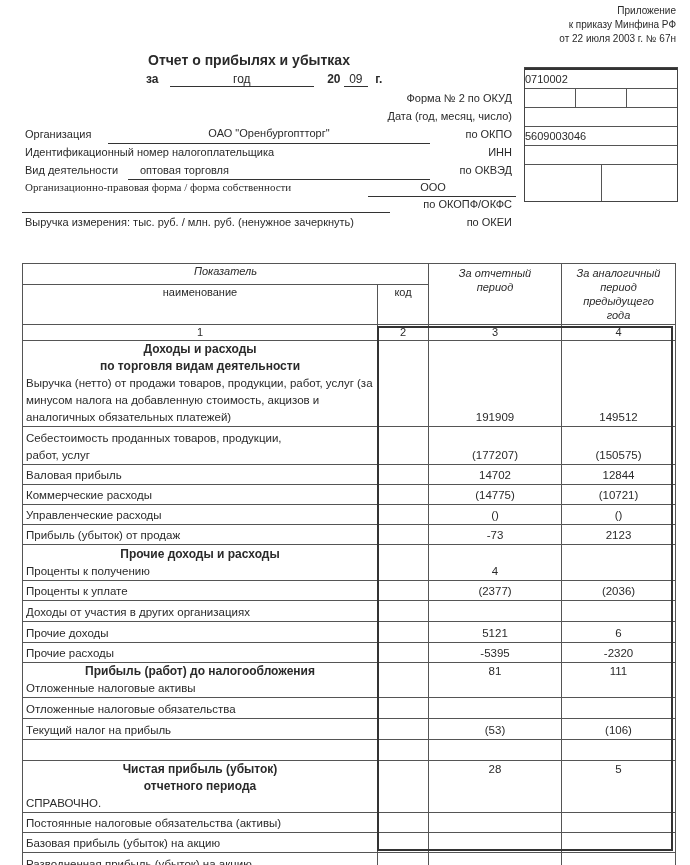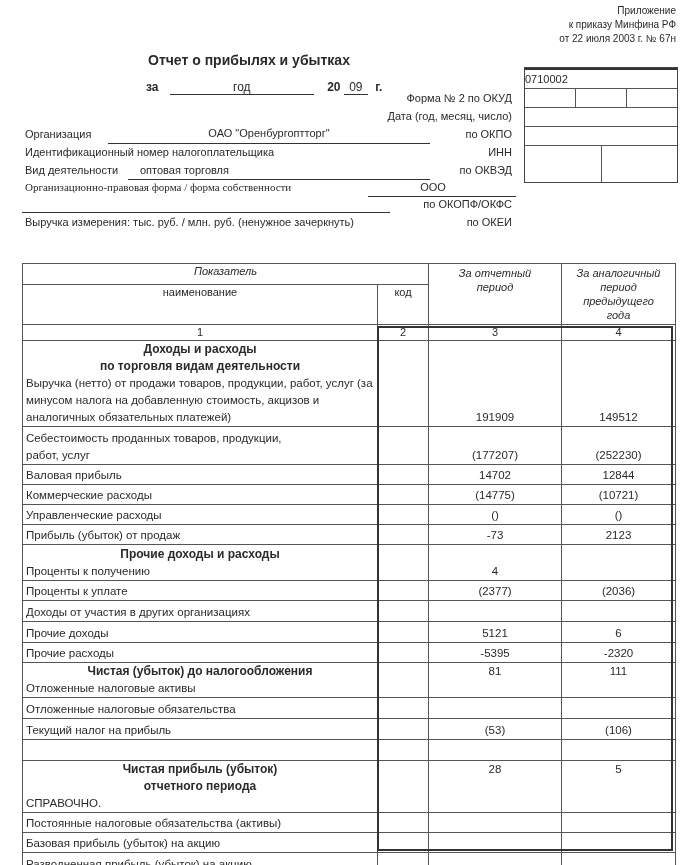--- a/index.html
+++ b/index.html
@@ -2,21 +2,21 @@
 <html><head>
 <meta charset="utf-8">
 <style>
   html, body { margin:0; padding:0; background:#ffffff; }
   body { width:690px; height:865px; position:relative; overflow:hidden;
          font-family:"Liberation Sans", sans-serif; color:#2a2a2a; font-size:11px; }
   .abs { position:absolute; white-space:nowrap; }
   .appendix { right:14px; text-align:right; font-size:10px; line-height:14px; top:4px; }
   .title { left:148px; top:52px; font-size:14px; font-weight:bold; }
   .period-row { left:146px; top:72px; font-size:12px; }
-  .bold { font-weight:bold;margin-top:8px; }
+  .bold { font-weight:bold; }
   .uline { display:inline-block; border-bottom:1px solid #333; text-align:center; font-weight:normal; }
   .lbl { font-size:11px; }
   .right-lbl { text-align:right; width:200px; }
   .codes { position:absolute; left:524px; top:67px; width:152px; border:1.5px solid #444; }
   .codes .c { border-top:1px solid #555; height:18px; line-height:18px; text-align:center; font-size:11px; display:flex; }
   .codes .c:first-child { border-top:none; }
   .codes .c.thick { border-top:2px solid #333; }
   .codes .c > div { flex:1; border-left:1px solid #555; }
   .codes .c > div:first-child { border-left:none; }
   .fline { position:absolute; border-bottom:1px solid #333; height:0; }
@@ -56,20 +56,21 @@
 <div class="abs lbl right-lbl" style="left:312px;top:216px;">по ОКЕИ</div>
 
 <div class="codes">
   <div class="c thick">0710002</div>
   <div class="c">
       <div></div>
       <div></div>
       <div></div>
     </div>
   <div class="c"></div>
+  <div class="c">5609003046</div>
   <div class="c"></div>
   <div class="c" style="height:36px;">
       <div></div>
       <div></div>
     </div>
 </div>
 
 <div class="abs lbl" style="left:25px;top:128px;">Организация</div>
 <div class="fline" style="left:108px;top:143px;width:322px;"></div>
 <div class="ftext" style="left:108px;top:127px;width:322px;">ОАО "Оренбургоптторг"</div>
@@ -118,21 +119,21 @@
       <div>Выручка (нетто) от продажи товаров, продукции, работ, услуг (за минусом налога на добавленную стоимость, акцизов и аналогичных обязательных платежей)</div>
     </td>
     <td></td>
     <td class="num">191909</td>
     <td class="num">149512</td>
   </tr>
   <tr style="height:38px;">
     <td style="white-space:normal;padding-right:60px;">Себестоимость проданных товаров, продукции, работ, услуг</td>
     <td></td>
     <td class="num">(177207)</td>
-    <td class="num">(252230)</td>
+    <td class="num">(150575)</td>
   </tr>
   <tr style="height:20px;">
     <td>Валовая прибыль</td>
     <td></td>
     <td class="num">14702</td>
     <td class="num">12844</td>
   </tr>
   <tr style="height:20px;">
     <td>Коммерческие расходы</td>
     <td></td>
@@ -179,21 +180,21 @@
     <td class="num">6</td>
   </tr>
   <tr style="height:20px;">
     <td>Прочие расходы</td>
     <td></td>
     <td class="num">-5395</td>
     <td class="num">-2320</td>
   </tr>
   <tr style="height:33px;">
     <td>
-      <div class="sec">Чистая (убыток) до налогообложения</div>
+      <div class="sec">Прибыль (работ) до налогообложения</div>
       <div>Отложенные налоговые активы</div>
     </td>
     <td></td>
     <td class="num" style="vertical-align:top;">81</td>
     <td class="num" style="vertical-align:top;">111</td>
   </tr>
   <tr style="height:21px;">
     <td>Отложенные налоговые обязательства</td>
     <td></td>
     <td class="num"></td>

